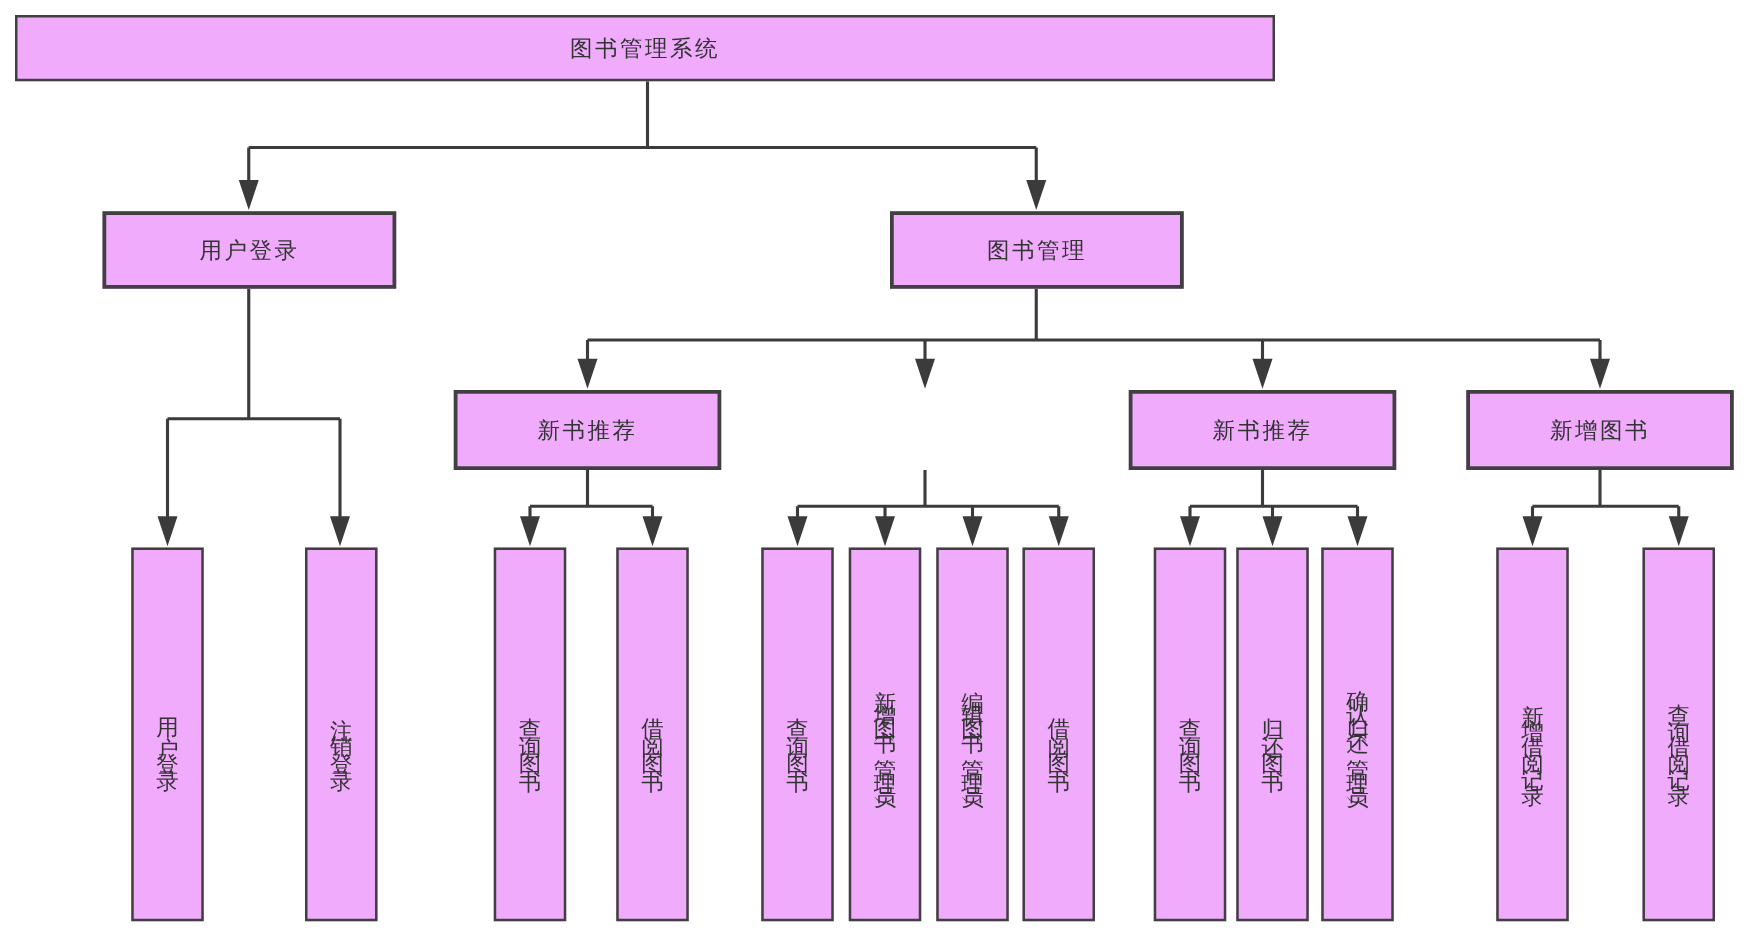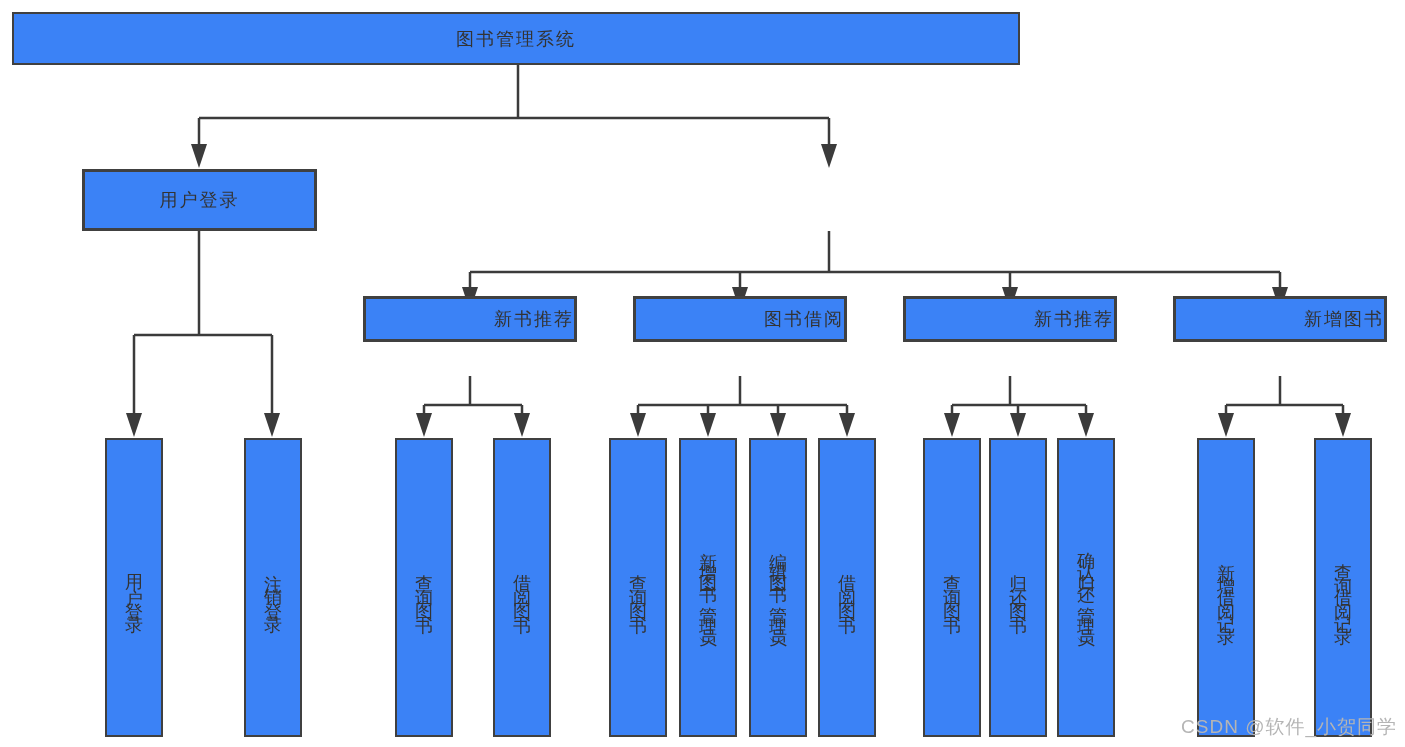--- a/index.html
+++ b/index.html
@@ -21,37 +21,37 @@
   }
   svg.connectors path, svg.connectors line {
     stroke: #3b3b3b;
     stroke-width: 2.5;
     fill: none;
   }
   svg.connectors polygon { fill: #3b3b3b; stroke: none; }
 
   .node {
     position: absolute;
-    background: #3b82f6;
+    background: #f0abfc;
     border: 3px solid #404040;
     display: flex;
     align-items: center;
     justify-content: center;
     color: #333333;
     font-size: 18px;
     letter-spacing: 2px;
     z-index: 2;
   }
   .node.root {
     left: 12px; top: 12px;
     width: 1008px; height: 53px;
     border-width: 2px;
   }
   .node.lvl2 { top: 169px; width: 235px; height: 62px; }
-  .node.lvl3 { top: 296px; width: 214px; height: 46px; justify-content: flex-end; }
+  .node.lvl3 { top: 312px; width: 214px; height: 64px; }
 
   .node.leaf {
     top: 438px;
     width: 58px; height: 299px;
     border-width: 2.5px;
   }
   .vlabel {
     writing-mode: vertical-rl;
     text-orientation: mixed;
     font-size: 18px;
@@ -154,27 +154,27 @@
     </g>
   </svg>
 
   <div class="node root">
     <span>图书管理系统</span>
   </div>
 
   <div class="node lvl2" style="left:82px;">
     <span>用户登录</span>
   </div>
+  <div class="node lvl2" style="left:712px;">
+    <span>图书管理</span>
+  </div>
 
   <div class="node lvl3" style="left:363px;">
     <span>新书推荐</span>
   </div>
-  <div class="node lvl3" style="left:633px;">
-    <span>图书借阅</span>
-  </div>
   <div class="node lvl3" style="left:903px;">
     <span>新书推荐</span>
   </div>
   <div class="node lvl3" style="left:1173px;">
     <span>新增图书</span>
   </div>
 
   <div class="node leaf" style="left:105px;">
     <span class="vlabel v-short">用户登录</span>
   </div>
@@ -212,15 +212,14 @@
     <span class="vlabel v-long">确认归还（管理员）</span>
   </div>
 
   <div class="node leaf" style="left:1197px;">
     <span class="vlabel v-med">新增借阅记录</span>
   </div>
   <div class="node leaf" style="left:1314px;">
     <span class="vlabel v-med">查询借阅记录</span>
   </div>
 
-  <div class="watermark">CSDN @软件_小贺同学</div>
 
 </div>
 
 </body></html>

